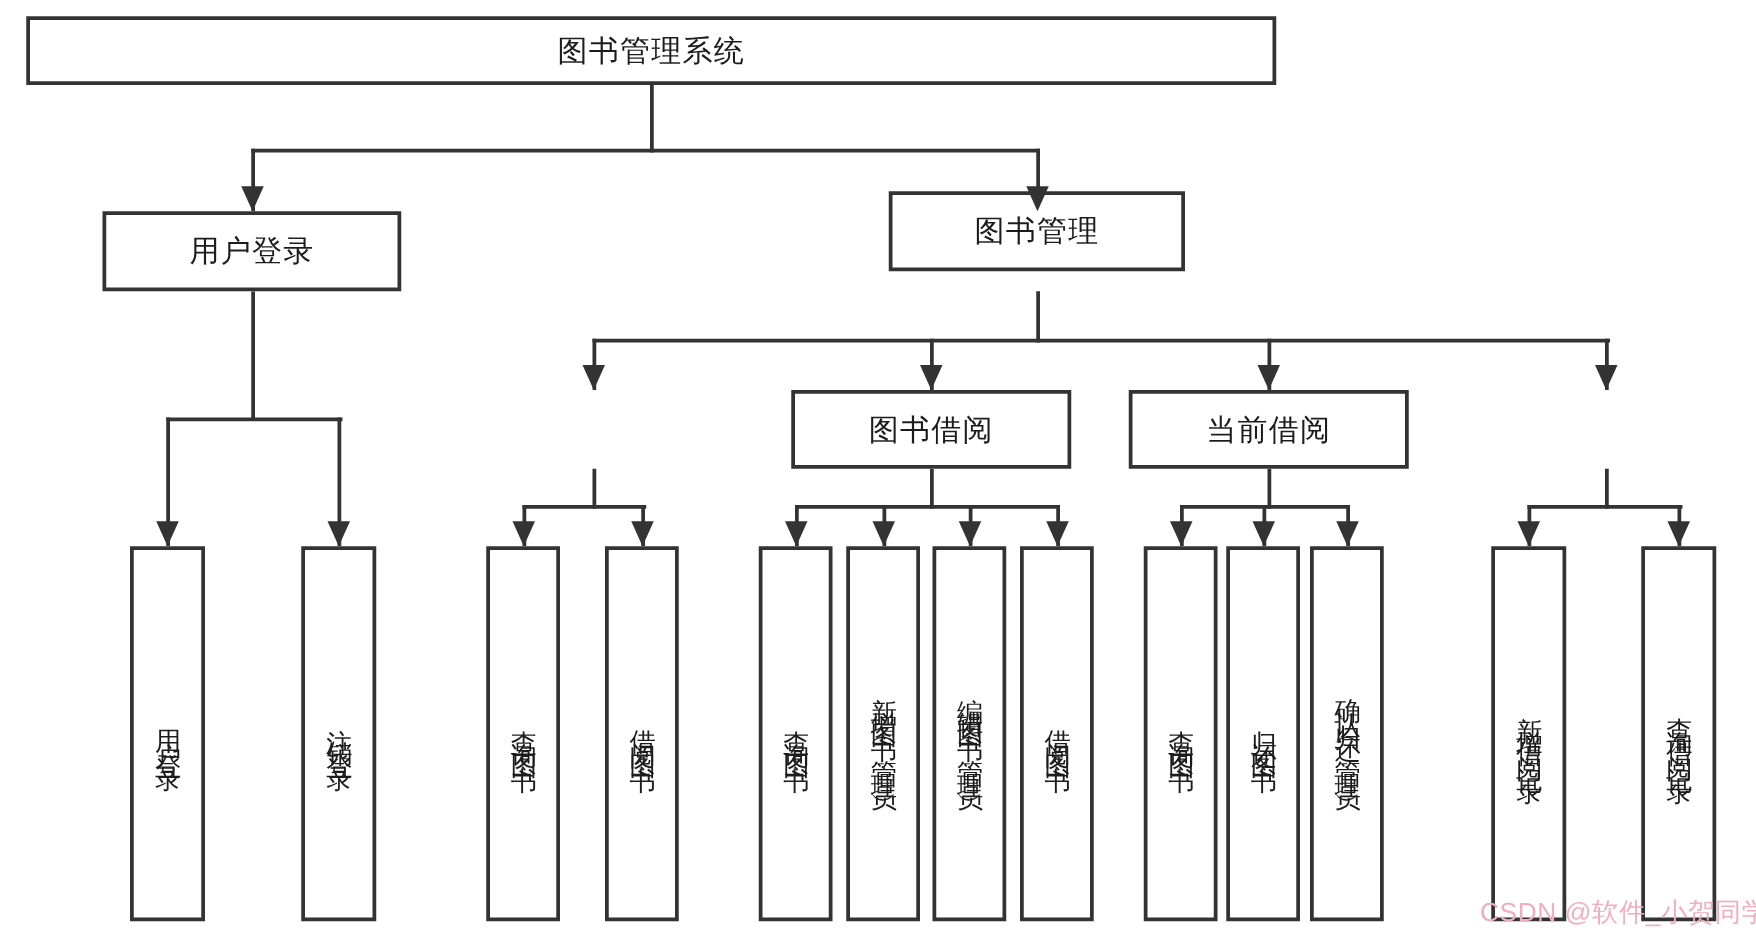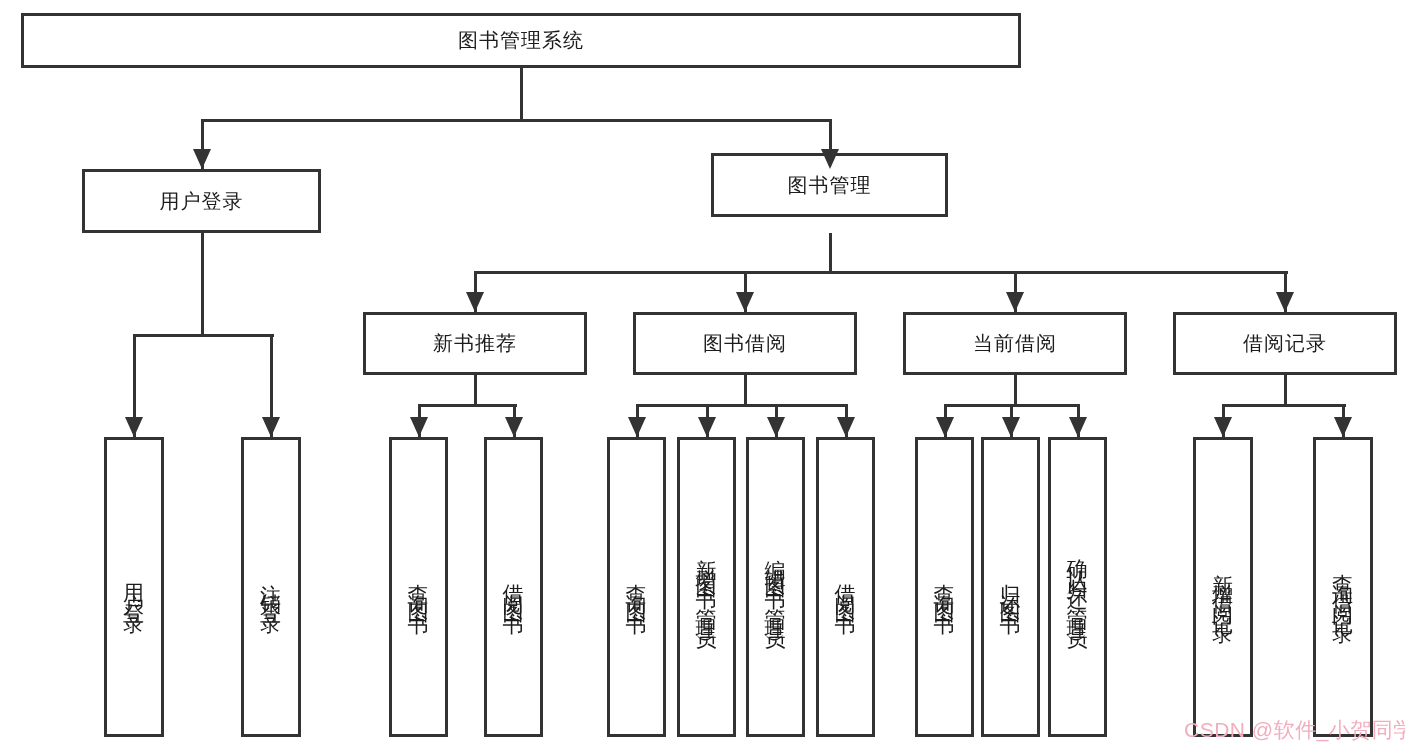--- a/index.html
+++ b/index.html
@@ -3,21 +3,21 @@
 <meta charset="utf-8">
 <style>
   html,body{margin:0;padding:0;background:#ffffff;}
   .canvas{
     position:relative;width:1405px;height:747px;background:#ffffff;
     font-family:"Liberation Sans",sans-serif;color:#1c1c1c;overflow:hidden;
   }
   .box{
     position:absolute;box-sizing:border-box;border:3px solid #333333;background:#ffffff;
     display:flex;align-items:center;justify-content:center;
-    font-size:20px;color:#1c1c1c;z-index:2;
+    font-size:24px;color:#1c1c1c;z-index:2;
   }
   .hbox{letter-spacing:1px;}
   .vbox{
     writing-mode:vertical-rl;text-orientation:mixed;
     font-size:21px;letter-spacing:10px;line-height:1;
     display:flex;align-items:center;justify-content:center;
   }
   .hline,.vline{position:absolute;background:#333333;z-index:1;}
   .hline{height:3px;}
   .vline{width:3px;}
@@ -93,24 +93,22 @@
   <div class="vline" style="left:1222px;top:404px;height:33px;"></div>
   <div class="vline" style="left:1342px;top:404px;height:33px;"></div>
   <div class="arrow" style="left:1214px;top:417px;"></div>
   <div class="arrow" style="left:1334px;top:417px;"></div>
 
   <div class="box hbox" style="left:21px;top:13px;width:1000px;height:55px;">图书管理系统</div>
 
   <div class="box hbox" style="left:82px;top:169px;width:239px;height:64px;">用户登录</div>
   <div class="box hbox" style="left:711px;top:153px;width:237px;height:64px;">图书管理</div>
 
-  <div class="box hbox" style="left:363px;top:312px;width:224px;height:63px;">新书推荐</div>
   <div class="box hbox" style="left:903px;top:312px;width:224px;height:63px;">当前借阅</div>
   <div class="box hbox" style="left:633px;top:312px;width:224px;height:63px;">图书借阅</div>
-  <div class="box hbox" style="left:1173px;top:312px;width:224px;height:63px;">借阅记录</div>
 
   <div class="box vbox" style="left:104px;top:437px;width:60px;height:300px;">用户登录</div>
   <div class="box vbox" style="left:241px;top:437px;width:60px;height:300px;">注销登录</div>
 
   <div class="box vbox" style="left:389px;top:437px;width:59px;height:300px;">查询图书</div>
   <div class="box vbox" style="left:484px;top:437px;width:59px;height:300px;">借阅图书</div>
 
   <div class="box vbox" style="left:607px;top:437px;width:59px;height:300px;">查询图书</div>
   <div class="box vbox" style="left:677px;top:437px;width:59px;height:300px;">新增图书（管理员）</div>
   <div class="box vbox" style="left:746px;top:437px;width:59px;height:300px;">编辑图书（管理员）</div>

